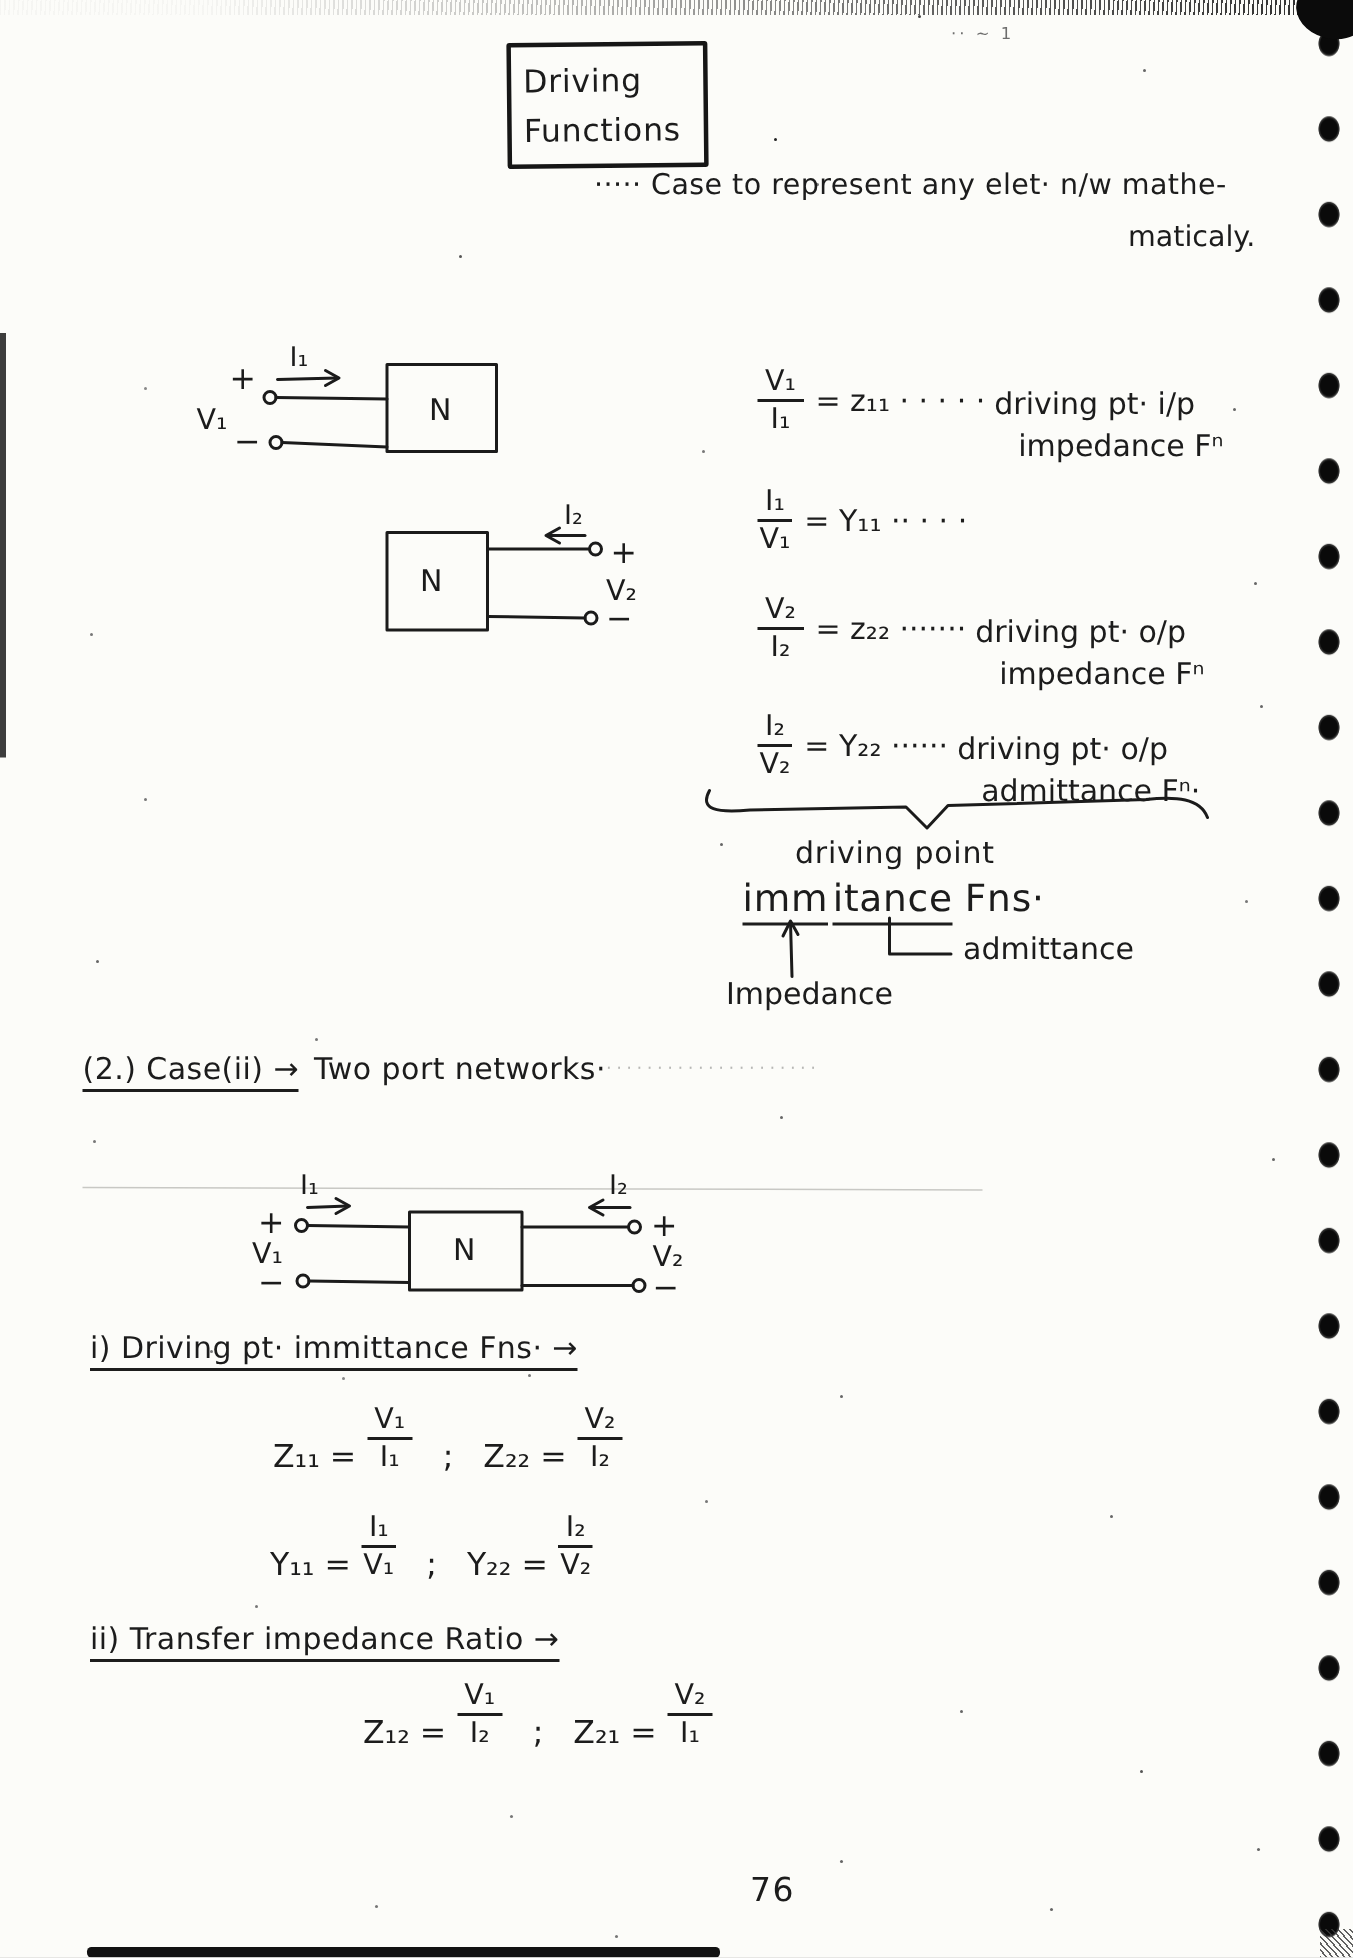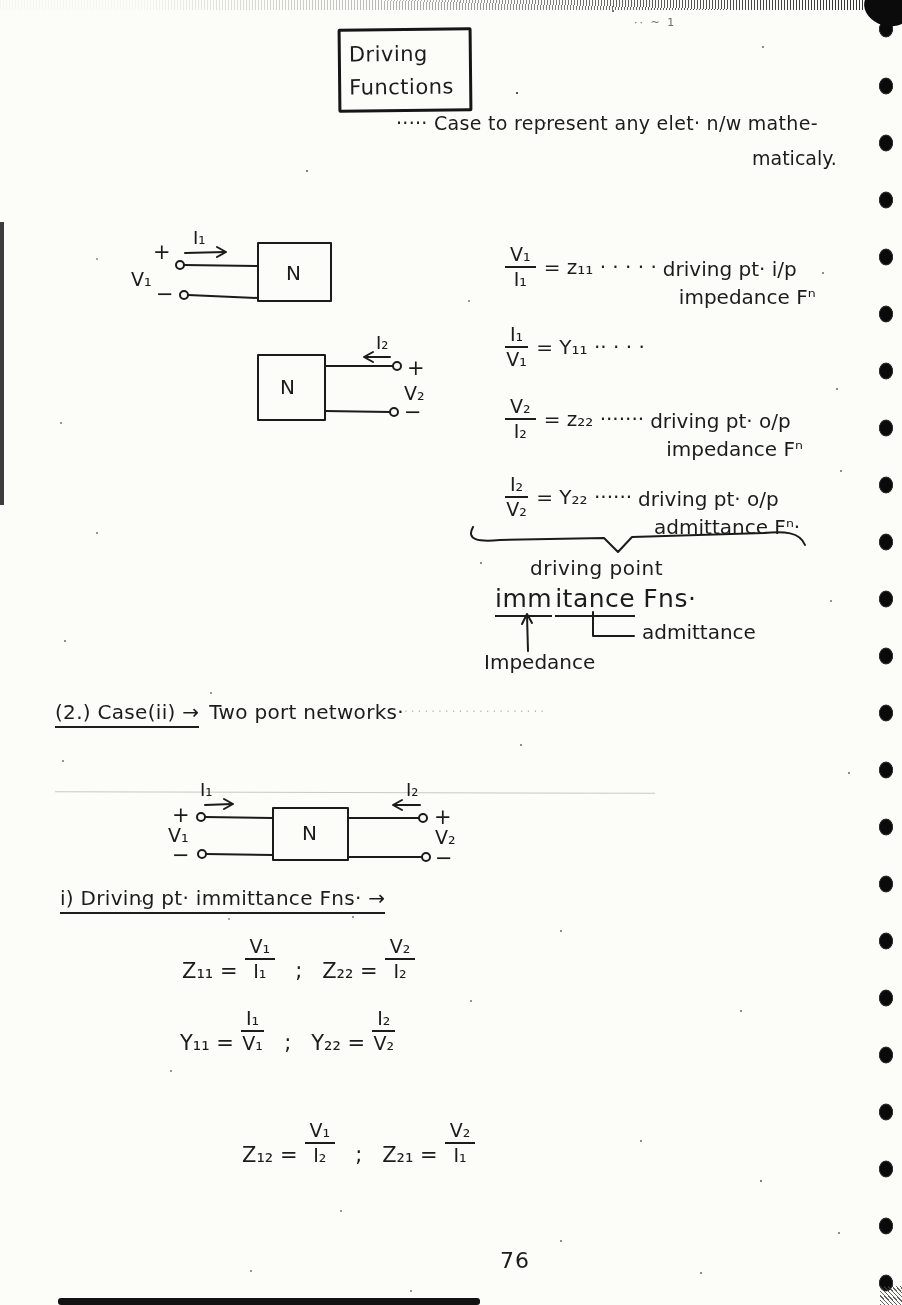--- a/index.html
+++ b/index.html
@@ -253,20 +253,23 @@
         <span class="den">V₁</span>
       </span>
     <span class="sep">;</span>
     <span class="zlab">Y₂₂ =</span>
     <span class="frac">
         <span class="num">I₂</span>
         <span class="den">V₂</span>
       </span>
   </div>
 
+  <div class="abs heading" style="left:60px;top:1080px">
+    <span class="u">ii) Transfer impedance Ratio →</span>
+  </div>
 
   <div class="abs zyrow" style="left:242px;top:1120px">
     <span class="zlab">Z₁₂ =</span>
     <span class="frac">
         <span class="num">V₁</span>
         <span class="den">I₂</span>
       </span>
     <span class="sep">;</span>
     <span class="zlab">Z₂₁ =</span>
     <span class="frac">

